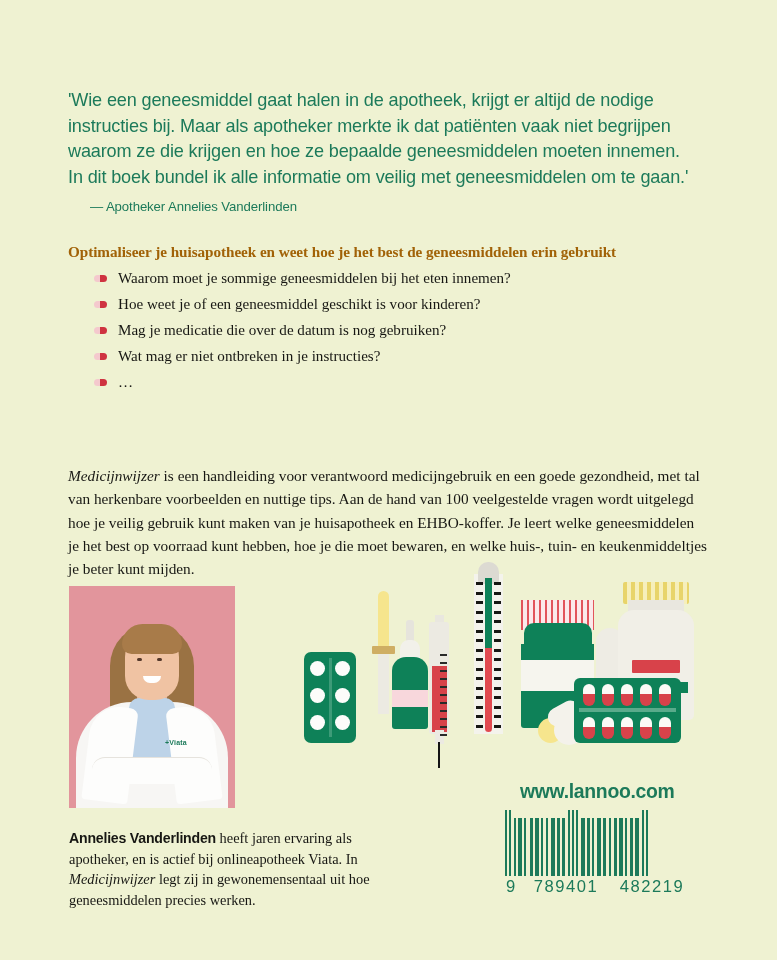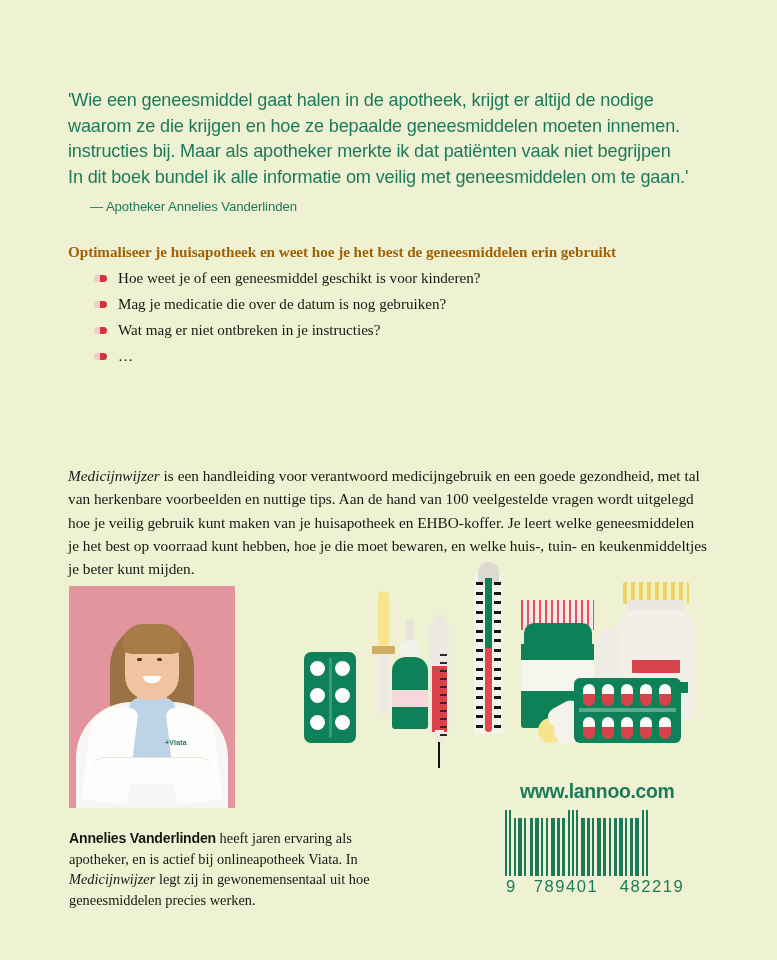--- a/index.html
+++ b/index.html
@@ -463,29 +463,33 @@
     background: linear-gradient(to bottom, #fbfaf6 0%, #fbfaf6 47%, #d8424a 47%, #d8424a 100%);
   }
 </style>
 </head>
 <body>
 
 <div class="page">
 
   <div class="quote-block">
     <p class="quote-text">'Wie een geneesmiddel gaat halen in de apotheek, krijgt er altijd de nodige</p>
+    <p class="quote-text">instructies bij. Maar als apotheker merkte ik dat patiënten vaak niet begrijpen</p>
     <p class="quote-text">waarom ze die krijgen en hoe ze bepaalde geneesmiddelen moeten innemen.</p>
-    <p class="quote-text">instructies bij. Maar als apotheker merkte ik dat patiënten vaak niet begrijpen</p>
     <p class="quote-text">In dit boek bundel ik alle informatie om veilig met geneesmiddelen om te gaan.'</p>
     <div class="quote-attrib">— Apotheker Annelies Vanderlinden</div>
   </div>
 
   <div class="qlist-block">
     <h2 class="qlist-heading">Optimaliseer je huisapotheek en weet hoe je het best de geneesmiddelen erin gebruikt</h2>
     <ul class="qlist">
+      <li class="qitem">
+        <span class="pill-bullet"></span>
+        <span class="qitem-text">Waarom moet je sommige geneesmiddelen bij het eten innemen?</span>
+      </li>
       <li class="qitem">
         <span class="pill-bullet"></span>
         <span class="qitem-text">Hoe weet je of een geneesmiddel geschikt is voor kinderen?</span>
       </li>
       <li class="qitem">
         <span class="pill-bullet"></span>
         <span class="qitem-text">Mag je medicatie die over de datum is nog gebruiken?</span>
       </li>
       <li class="qitem">
         <span class="pill-bullet"></span>

